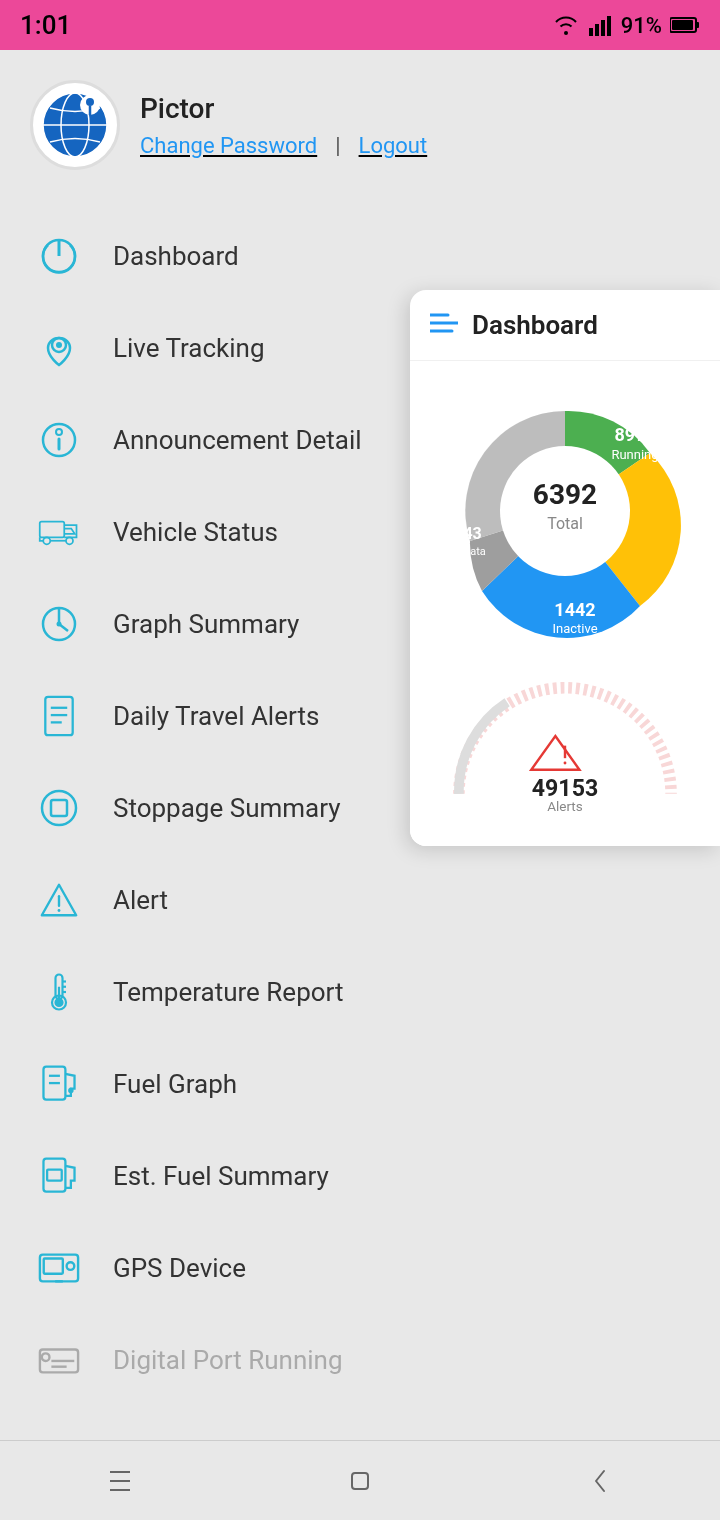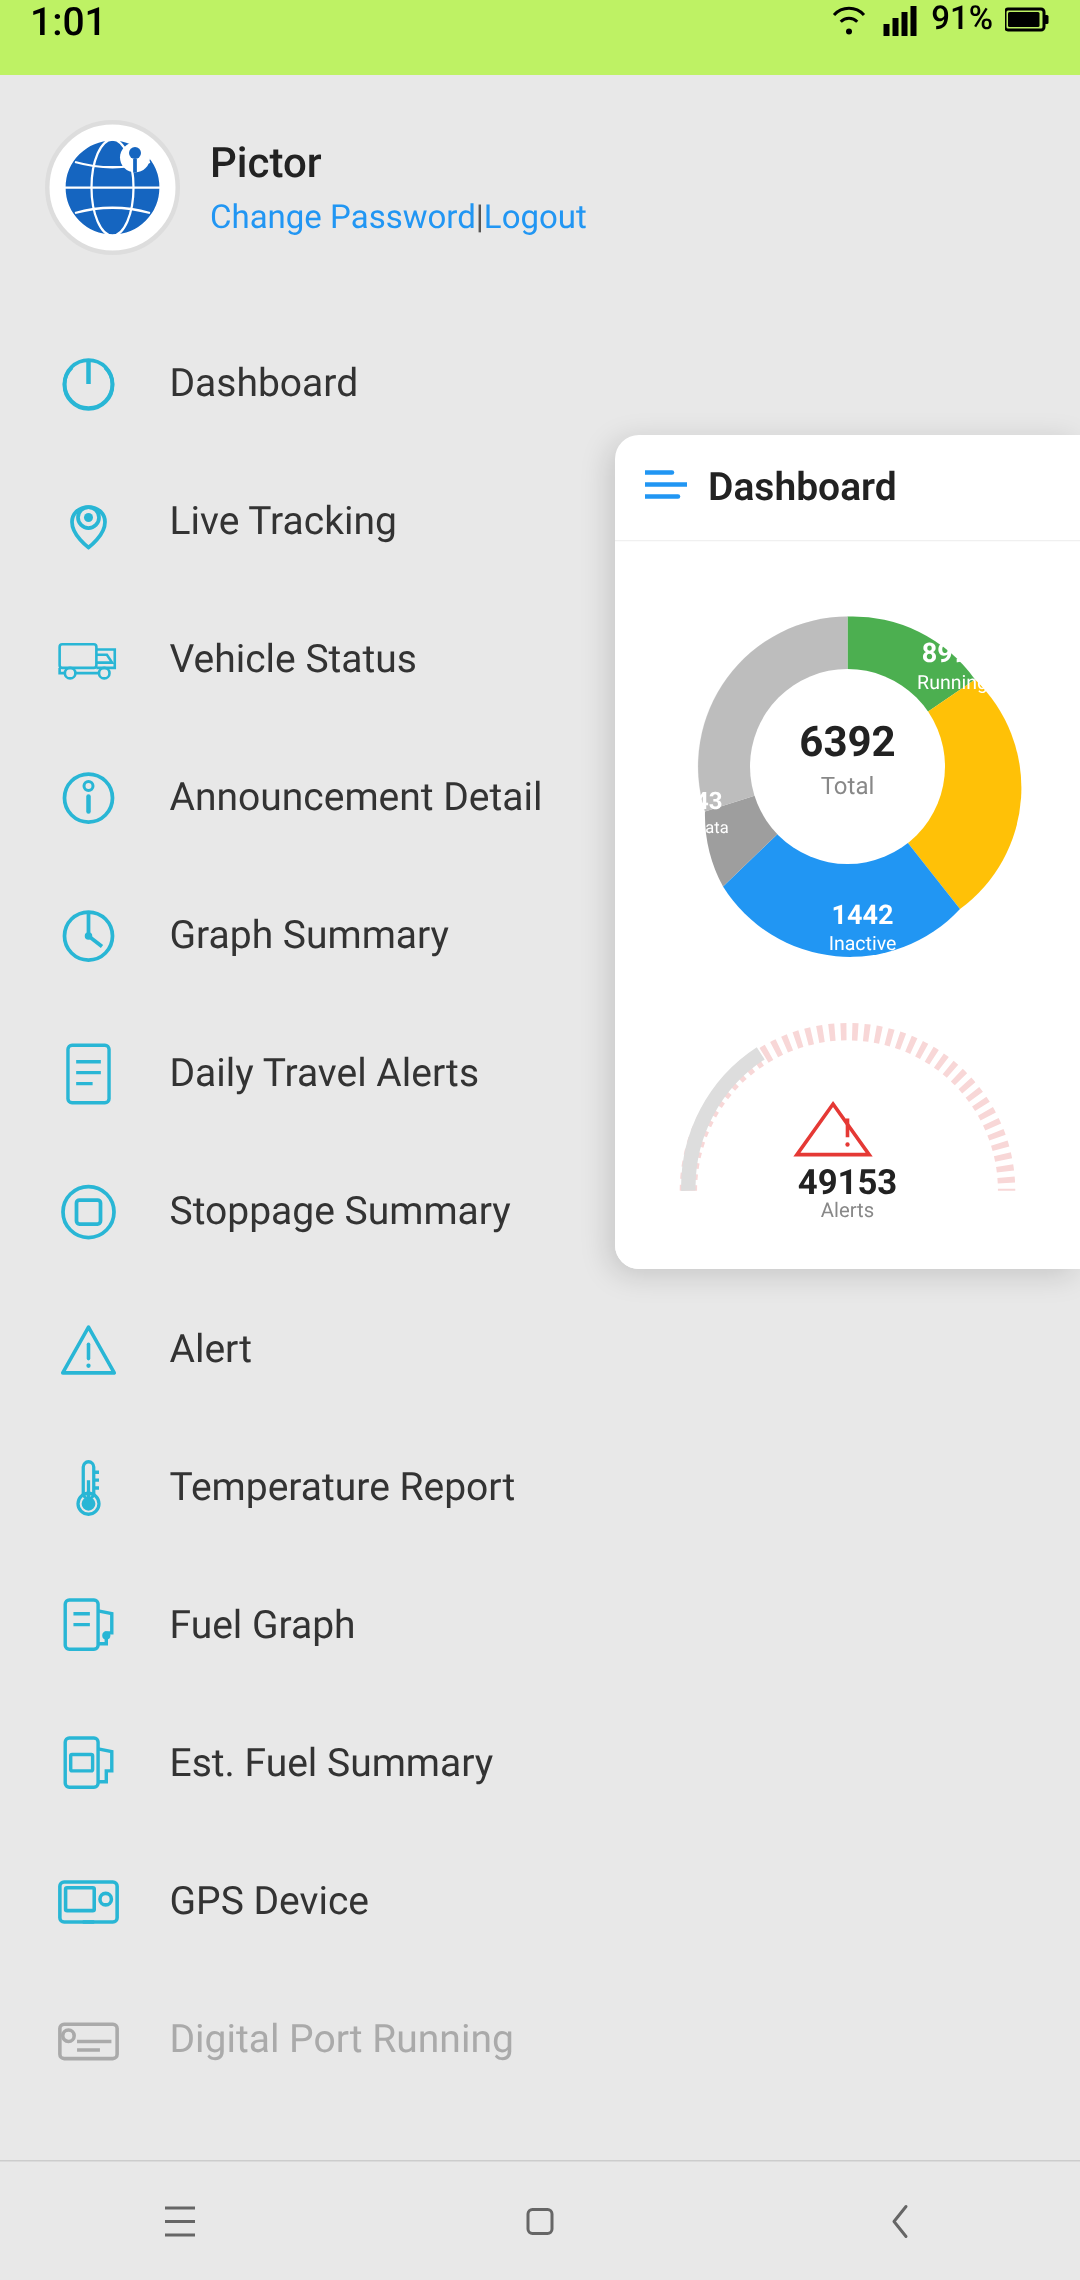--- a/index.html
+++ b/index.html
@@ -10,23 +10,23 @@
       background: #e8e8e8;
       font-family: 'Roboto', Arial, sans-serif;
       position: relative;
       overflow-x: hidden;
     }
 
     
     .status-bar {
       width: 100%;
       height: 50px;
-      background: #bef264;
-      display: flex;
-      align-items: flex-start;
+      background: #ec4899;
+      display: flex;
+      align-items: center;
       justify-content: space-between;
       padding: 0 20px;
     }
     .status-time {
       font-size: 26px;
       font-weight: 500;
       color: #000;
     }
     .status-icons {
       display: flex;
@@ -68,21 +68,22 @@
       gap: 8px;
     }
     .profile-name {
       font-size: 28px;
       font-weight: 500;
       color: #222;
     }
     .profile-links {
       display: flex;
       align-items: center;
-      gap: 0;
+      gap: 18px;
+      text-decoration: underline;
     }
     .profile-link {
       font-size: 22px;
       color: #2196F3;
       cursor: pointer;
     }
     .profile-divider {
       color: #555;
       font-size: 22px;
     }
@@ -269,42 +270,42 @@
           <circle cx="21" cy="18" r="7" stroke="#29b6d5" stroke-width="2.5"></circle>
           <path d="M21 11 C14 11 10 16 10 21 C10 30 21 38 21 38 C21 38 32 30 32 21 C32 16 28 11 21 11Z" stroke="#29b6d5" stroke-width="2.5" fill="none"></path>
           <circle cx="21" cy="18" r="3" fill="#29b6d5"></circle>
         </svg>
       </span>
       <span class="menu-label">Live Tracking</span>
     </li>
 
     <li class="menu-item">
       <span class="menu-icon">
+        <svg viewBox="0 0 42 42" fill="none">
+          <circle cx="21" cy="21" r="16" stroke="#29b6d5" stroke-width="2.5"></circle>
+          <circle cx="21" cy="13" r="3" stroke="#29b6d5" stroke-width="2"></circle>
+          <path d="M21 20 L21 30" stroke="#29b6d5" stroke-width="3" stroke-linecap="round"></path>
+        </svg>
+      </span>
+      <span class="menu-label">Announcement Detail</span>
+    </li>
+
+    <li class="menu-item">
+      <span class="menu-icon">
         <svg viewBox="0 0 48 36" fill="none" stroke="#29b6d5" stroke-width="2">
           <rect x="2" y="6" width="28" height="18" rx="2"></rect>
           <path d="M30 10 L44 10 L44 24 L30 24"></path>
           <circle cx="10" cy="28" r="4" stroke="#29b6d5" stroke-width="2"></circle>
           <circle cx="36" cy="28" r="4" stroke="#29b6d5" stroke-width="2"></circle>
           <path d="M14 28 L32 28"></path>
           <path d="M6 28 L2 28 L2 24"></path>
           <path d="M30 14 L38 14 L42 20 L30 20"></path>
         </svg>
       </span>
       <span class="menu-label">Vehicle Status</span>
-    </li>
-
-    <li class="menu-item">
-      <span class="menu-icon">
-        <svg viewBox="0 0 42 42" fill="none">
-          <circle cx="21" cy="21" r="16" stroke="#29b6d5" stroke-width="2.5"></circle>
-          <circle cx="21" cy="13" r="3" stroke="#29b6d5" stroke-width="2"></circle>
-          <path d="M21 20 L21 30" stroke="#29b6d5" stroke-width="3" stroke-linecap="round"></path>
-        </svg>
-      </span>
-      <span class="menu-label">Announcement Detail</span>
     </li>
 
     <li class="menu-item">
       <span class="menu-icon">
         <svg viewBox="0 0 42 42" fill="none">
           <circle cx="21" cy="21" r="16" stroke="#29b6d5" stroke-width="2.5"></circle>
           <path d="M21 6 L21 21" stroke="#29b6d5" stroke-width="2.5"></path>
           <path d="M21 21 L30 28" stroke="#29b6d5" stroke-width="2.5"></path>
           <circle cx="21" cy="21" r="2.5" fill="#29b6d5"></circle>
         </svg>

